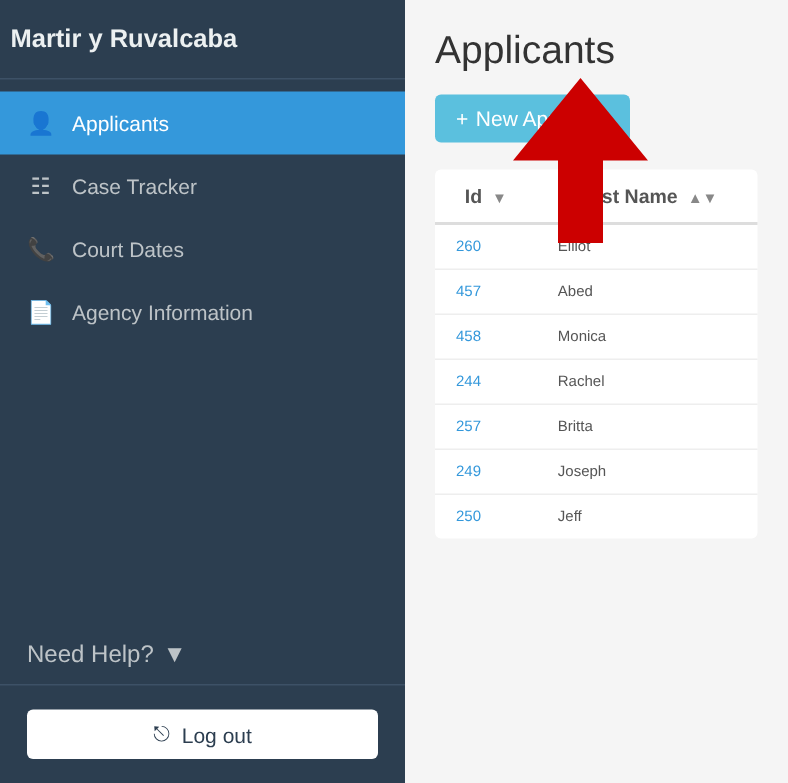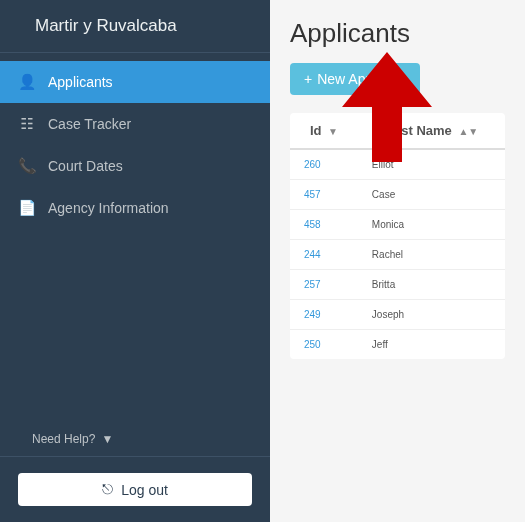--- a/index.html
+++ b/index.html
@@ -18,23 +18,23 @@
       width: 270px;
       min-width: 270px;
       background: #2c3e50;
       color: #ecf0f1;
       display: flex;
       flex-direction: column;
       height: 522px;
     }
 
     .sidebar-brand {
-      padding: 16px 35px;
+      padding: 16px 7px;
       font-size: 17px;
-      font-weight: normal;
+      font-weight: bold;
       color: #ecf0f1;
       border-bottom: 1px solid #3d5166;
     }
 
     .sidebar-nav {
       flex: 1;
       padding-top: 8px;
     }
 
     .sidebar-item {
@@ -52,27 +52,27 @@
       color: #fff;
     }
 
     .sidebar-item-icon {
       width: 18px;
       text-align: center;
       font-size: 15px;
     }
 
     .sidebar-help {
-      padding: 10px 32px;
+      padding: 10px 18px;
       color: #bdc3c7;
       cursor: pointer;
       display: flex;
       align-items: center;
       gap: 6px;
-      font-size: 12px;
+      font-size: 16px;
     }
 
     .sidebar-logout-area {
       padding: 16px 18px;
       border-top: 1px solid #3d5166;
     }
 
     .logout-btn {
       width: 100%;
       padding: 8px 14px;
@@ -238,21 +238,21 @@
           </th>
         </tr>
       </thead>
       <tbody id="table-body">
       <tr>
             <td class="id-cell">260</td>
             <td>Elliot</td>
           </tr>
           <tr>
             <td class="id-cell">457</td>
-            <td>Case</td>
+            <td>Abed</td>
           </tr>
           <tr>
             <td class="id-cell">458</td>
             <td>Monica</td>
           </tr>
           <tr>
             <td class="id-cell">244</td>
             <td>Rachel</td>
           </tr>
           <tr>

